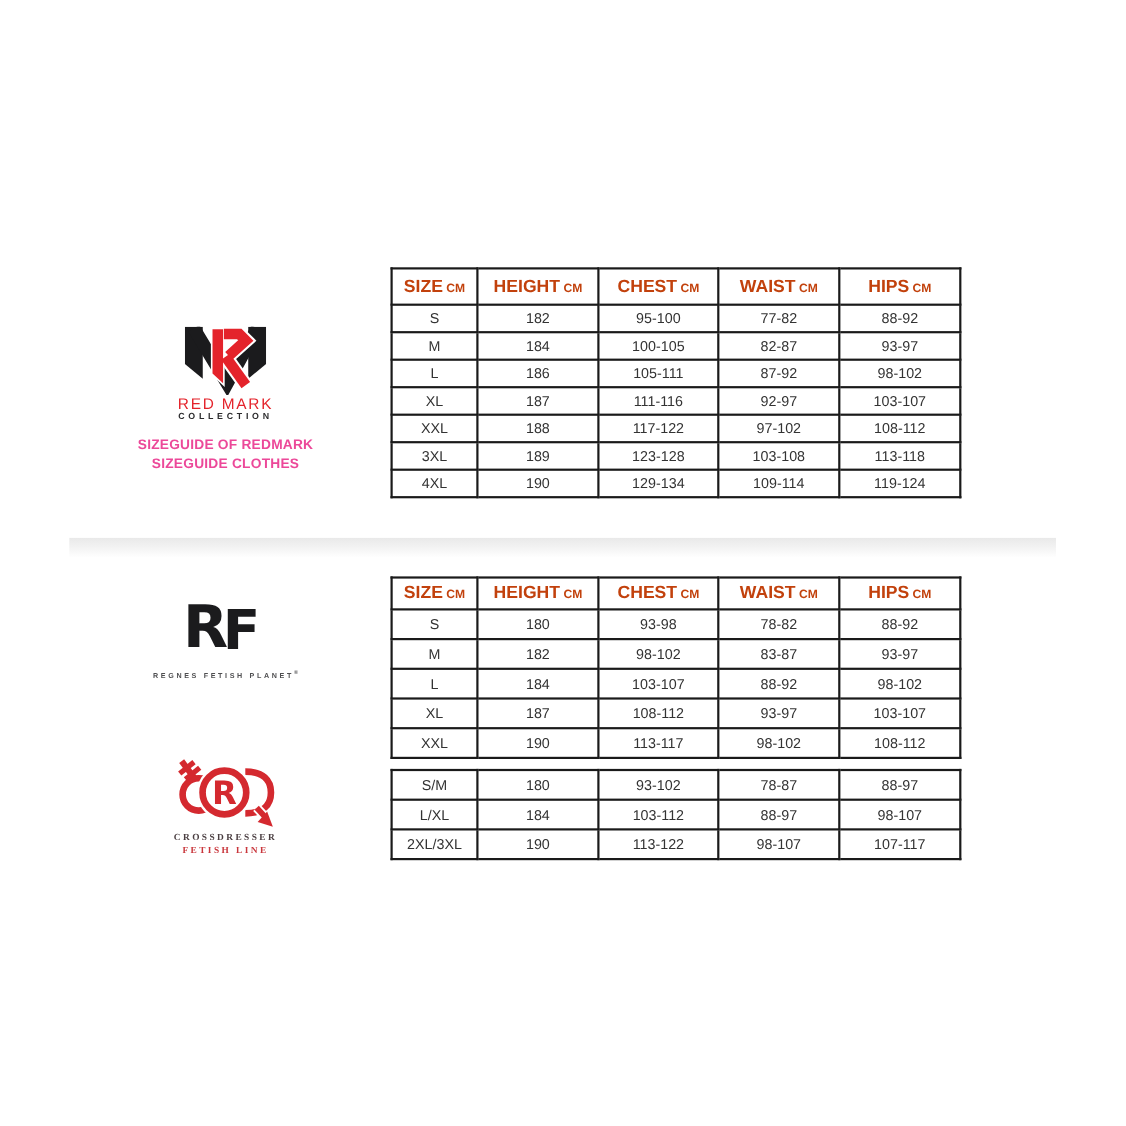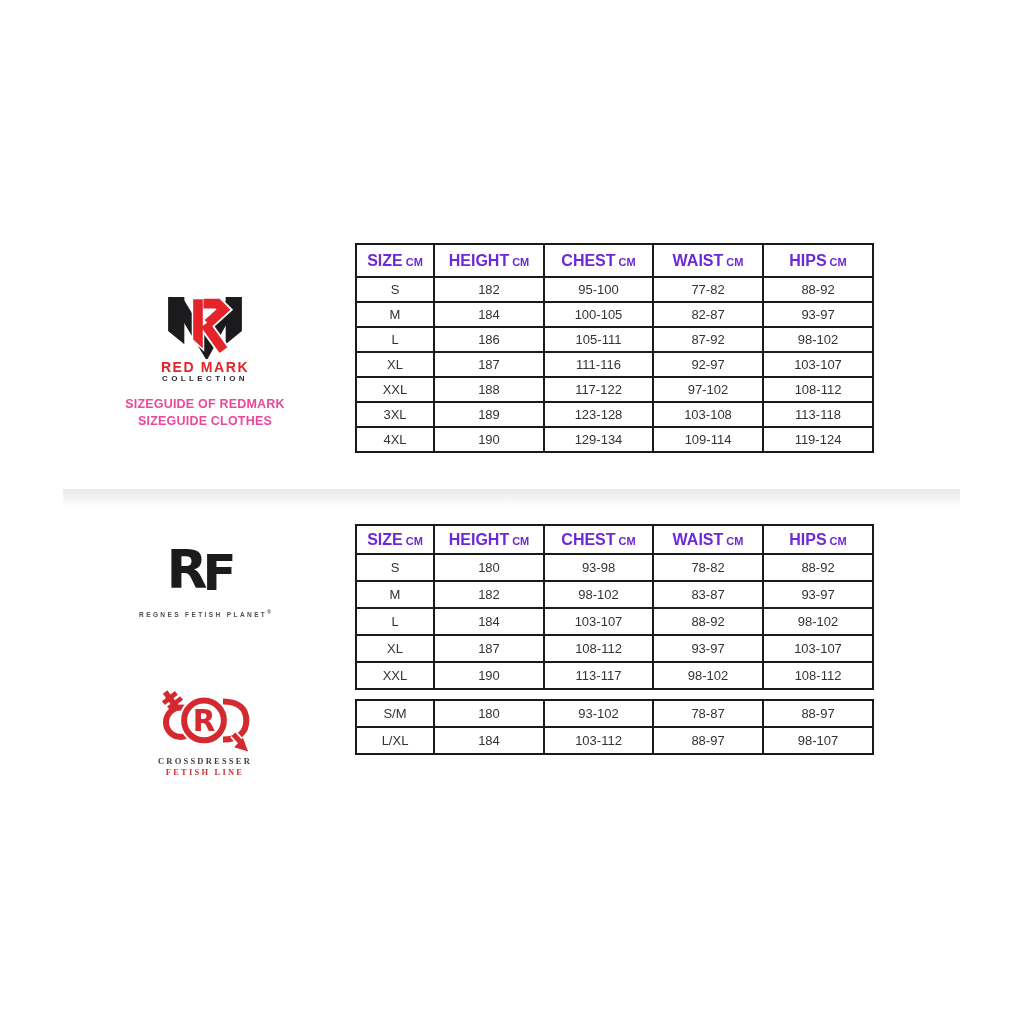--- a/index.html
+++ b/index.html
@@ -4,21 +4,21 @@
 <style>
   html,body{margin:0;padding:0;background:#fff;}
   #stage{
     position:relative;width:1024px;height:1024px;margin:0 auto;
     background:#ffffff;overflow:hidden;
     font-family:"Liberation Sans", sans-serif;
   }
   .abs{position:absolute;}
   
   .centercol{left:85px;width:240px;text-align:center;}
-  .brand-redmark{top:359px;font-size:14px;font-weight:bold;letter-spacing:1.6px;color:#e4232b;}
+  .brand-redmark{top:359px;font-size:14px;font-weight:normal;letter-spacing:1.6px;color:#e4232b;}
   .brand-collection{top:374px;font-size:8px;font-weight:bold;letter-spacing:3.4px;color:#2b2b2d;}
   .caption{font-size:12.5px;font-weight:bold;color:#ec4899;letter-spacing:.2px;line-height:17px;}
   .caption-1{top:396px;}
   .caption-2{top:635px;}
   .regnes-brand{top:609px;font-size:6.5px;letter-spacing:2.4px;color:#4f4f51;font-weight:bold;}
   .regnes-brand sup{font-size:5px;letter-spacing:0;}
   .crd-text{font-family:"Liberation Serif", serif;font-weight:bold;font-size:8.5px;letter-spacing:2.2px;}
   .crd-line1{top:756px;color:#4a3e41;}
   .crd-line2{top:767px;color:#c9363c;}
   
@@ -28,21 +28,21 @@
   }
   
   table.size{
     border-collapse:collapse;table-layout:fixed;width:517px;
     background:#fff;
   }
   table.size th, table.size td{
     border:2px solid #1a1a1a;text-align:center;vertical-align:middle;
     padding:0;overflow:hidden;white-space:nowrap;
   }
-  table.size th{height:31px;font-size:16px;font-weight:bold;color:#6d28d9;}
+  table.size th{height:31px;font-size:16px;font-weight:bold;color:#c2410c;}
   table.size th .unit{font-size:11px;font-weight:bold;margin-left:3px;}
   table.size td{height:23px;font-size:13px;color:#333;font-weight:normal;}
   #table-redmark{left:355px;top:243px;}
   #table-underwear{left:355px;top:524px;}
   #table-crossdresser{left:355px;top:699px;}
   #table-underwear th{height:27px;}
   #table-underwear td{height:25px;}
   #table-crossdresser td{height:25px;}
 </style>
 </head>
@@ -235,16 +235,23 @@
           <td>78-87</td>
           <td>88-97</td>
         </tr>
         <tr>
           <td>L/XL</td>
           <td>184</td>
           <td>103-112</td>
           <td>88-97</td>
           <td>98-107</td>
         </tr>
+        <tr>
+          <td>2XL/3XL</td>
+          <td>190</td>
+          <td>113-122</td>
+          <td>98-107</td>
+          <td>107-117</td>
+        </tr>
       </tbody>
   </table>
 
 </div>
 
 </body></html>

